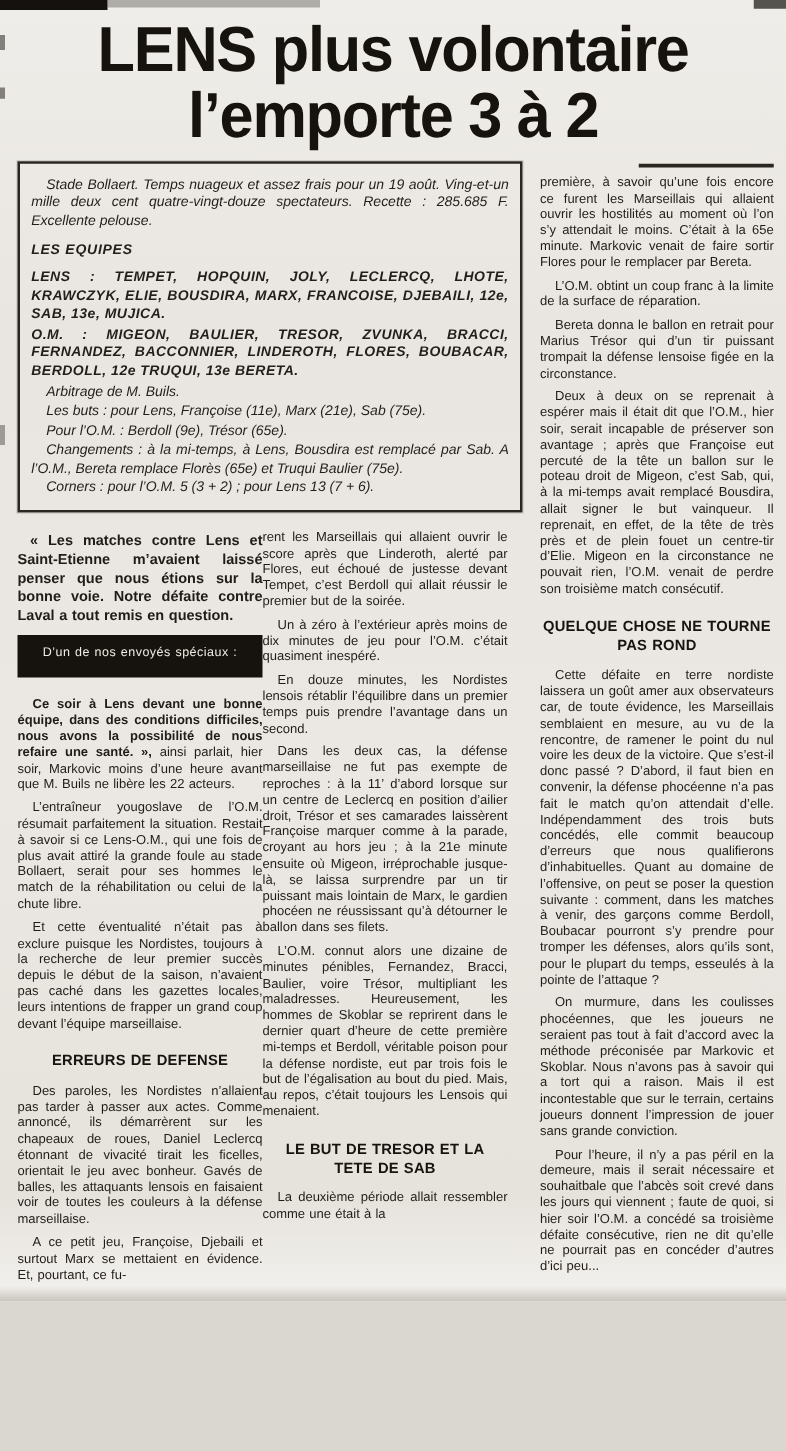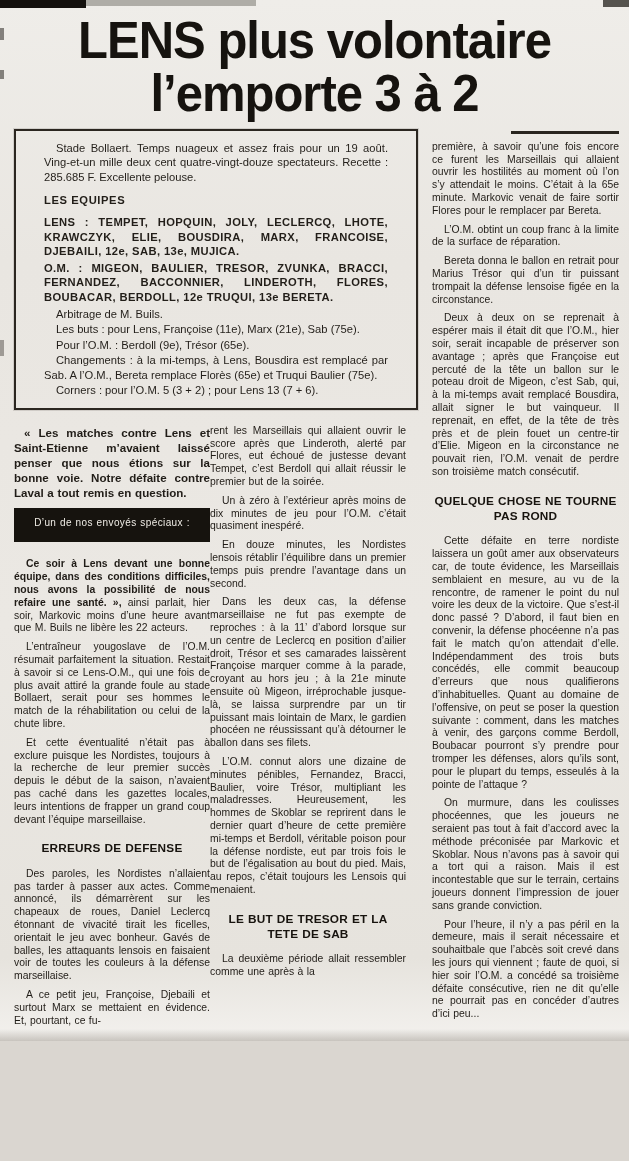--- a/index.html
+++ b/index.html
@@ -23,22 +23,22 @@
   
   .headline{
     margin:16px 6px 8px;text-align:center;
     font-weight:900;font-size:49px;line-height:1.05;letter-spacing:-1px;
     color:#16130f;transform:scaleY(1.04);
   }
   
   .content{display:flex;gap:14px;padding:2px 10px 0 14px;align-items:flex-start;}
   .left-and-mid{flex:0 0 404px;width:404px;}
   .match-box{
-    border:2px solid #2b2620;padding:8px 28px 9px;
-    font-size:11.2px;line-height:1.3;color:#221e19;
+    border:2px solid #2b2620;padding:8px 9px 9px;
+    font-style:italic;font-size:11.2px;line-height:1.3;color:#221e19;
     box-shadow:0 0 0 1px rgba(60,54,46,.15);
   }
   .mb-intro{margin:2px 0 8px;text-indent:12px;text-align:justify;font-weight:500;}
   .mb-title{margin:6px 0 8px;font-weight:700;letter-spacing:.6px;}
   .mb-team{margin:0 0 2px;font-weight:700;letter-spacing:.4px;text-align:justify;}
   .mb-line{margin:1px 0;text-indent:12px;text-align:justify;}
   .two-cols{display:flex;margin-top:15px;}
   .col{
     width:196px;font-size:10.4px;line-height:1.23;text-align:justify;
     color:#201c17;word-spacing:.5px;
@@ -111,21 +111,21 @@
           <p class="para">A ce petit jeu, Françoise, Djebaili et surtout Marx se mettaient en évidence. Et, pourtant, ce fu-</p>
         </div>
 
         <div class="col">
           <p class="para" style="text-indent:0;">rent les Marseillais qui allaient ouvrir le score après que Linderoth, alerté par Flores, eut échoué de justesse devant Tempet, c’est Berdoll qui allait réussir le premier but de la soirée.</p>
           <p class="para">Un à zéro à l’extérieur après moins de dix minutes de jeu pour l’O.M. c’était quasiment inespéré.</p>
           <p class="para">En douze minutes, les Nordistes lensois rétablir l’équilibre dans un premier temps puis prendre l’avantage dans un second.</p>
           <p class="para">Dans les deux cas, la défense marseillaise ne fut pas exempte de reproches : à la 11’ d’abord lorsque sur un centre de Leclercq en position d’ailier droit, Trésor et ses camarades laissèrent Françoise marquer comme à la parade, croyant au hors jeu ; à la 21e minute ensuite où Migeon, irréprochable jusque-là, se laissa surprendre par un tir puissant mais lointain de Marx, le gardien phocéen ne réussissant qu’à détourner le ballon dans ses filets.</p>
           <p class="para">L’O.M. connut alors une dizaine de minutes pénibles, Fernandez, Bracci, Baulier, voire Trésor, multipliant les maladresses. Heureusement, les hommes de Skoblar se reprirent dans le dernier quart d’heure de cette première mi-temps et Berdoll, véritable poison pour la défense nordiste, eut par trois fois le but de l’égalisation au bout du pied. Mais, au repos, c’était toujours les Lensois qui menaient.</p>
           <h3 class="subhead">LE BUT DE TRESOR ET LA TETE DE SAB</h3>
-          <p class="para">La deuxième période allait ressembler comme une après à la</p>
+          <p class="para">La deuxième période allait ressembler comme une était à la</p>
         </div>
 
       </div>
     </section>
 
     <aside class="col col-right">
       <div class="rule-top"></div>
       <p class="para" style="text-indent:0;">première, à savoir qu’une fois encore ce furent les Marseillais qui allaient ouvrir les hostilités au moment où l’on s’y attendait le moins. C’était à la 65e minute. Markovic venait de faire sortir Flores pour le remplacer par Bereta.</p>
       <p class="para">L’O.M. obtint un coup franc à la limite de la surface de réparation.</p>
       <p class="para">Bereta donna le ballon en retrait pour Marius Trésor qui d’un tir puissant trompait la défense lensoise figée en la circonstance.</p>

